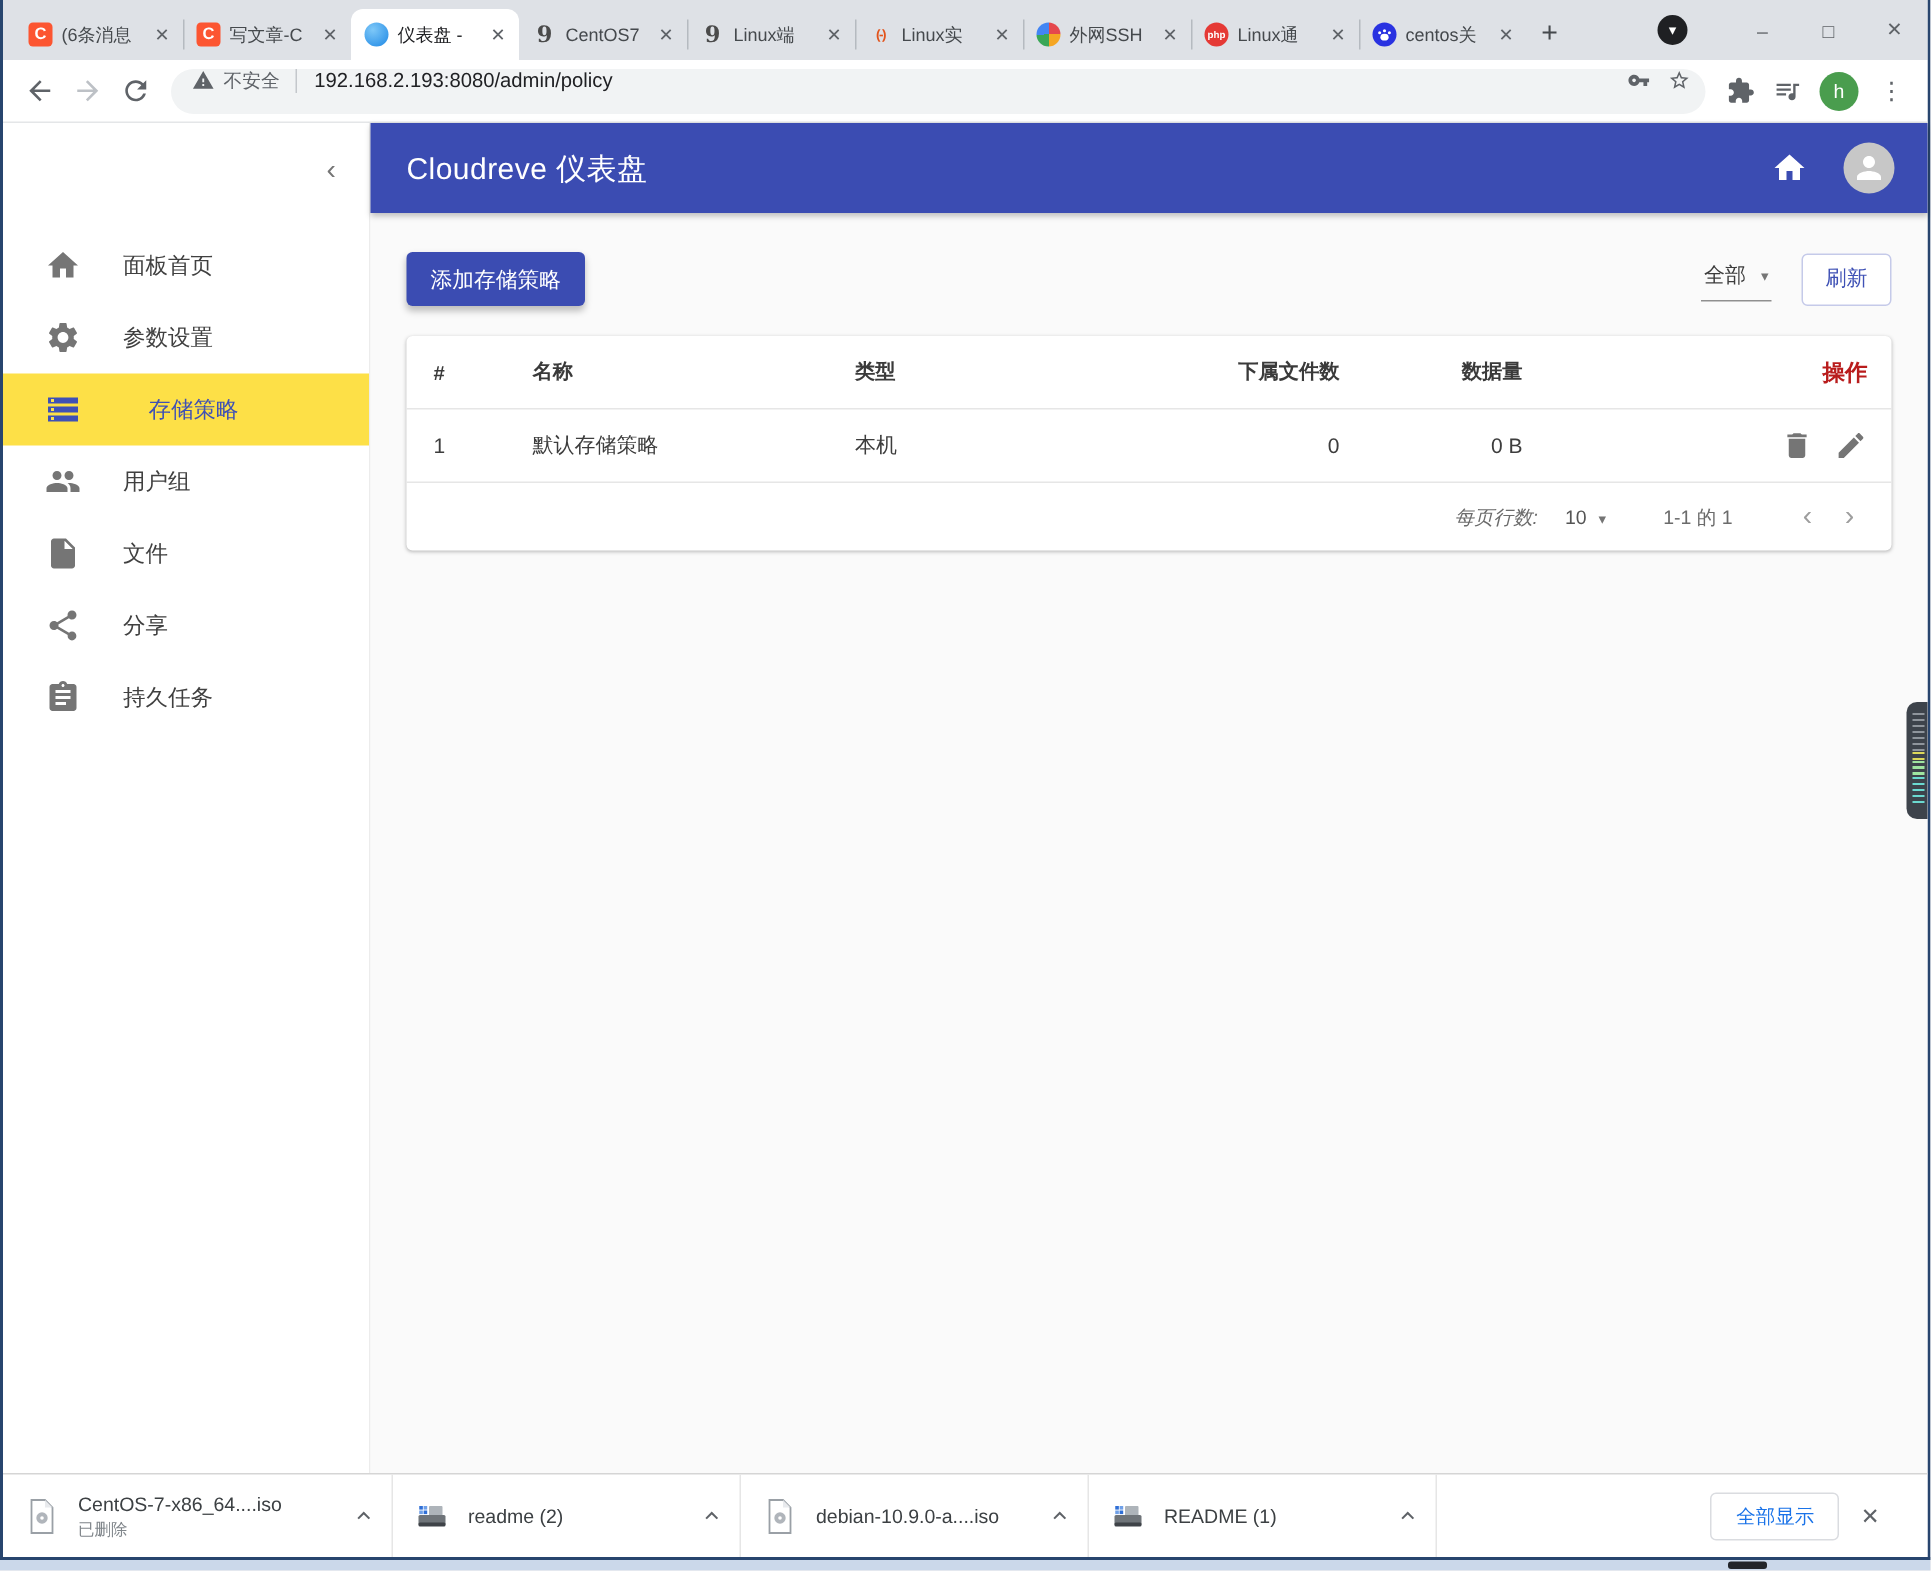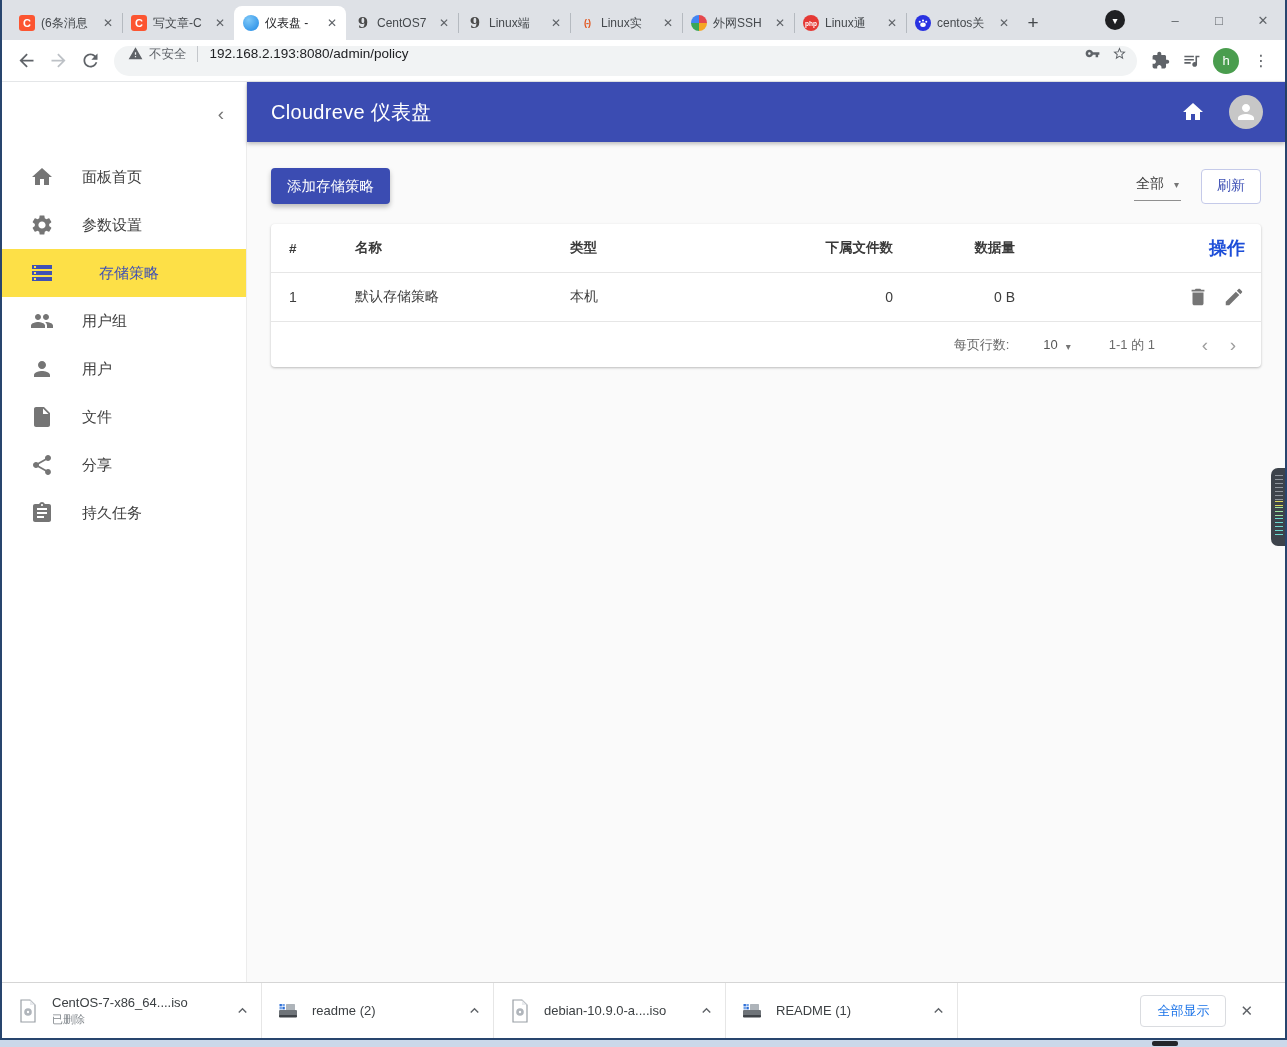--- a/index.html
+++ b/index.html
@@ -79,24 +79,24 @@
   .trow { display:flex; align-items:center; height:48px; padding-left:18px; }
   .trow.data { height:49px; border-top:1px solid #e6e6e6; }
   .th { font-size:13.5px; color:#3a3a3a; font-weight:bold; }
   .td { font-size:14px; color:#3d3d3d; }
   .col-num { width:66px; }
   .col-name { width:215px; }
   .col-type { width:210px; }
   .col-files { width:113px; text-align:right; }
   .col-size { width:122px; text-align:right; }
   .col-actions { flex:1; display:flex; justify-content:flex-end; align-items:center; padding-right:16px; gap:14px; }
-  .col-actions.head-cell { font-size:18px; color:#1d4ed8; font-weight:bold; }
+  .col-actions.head-cell { font-size:15px; color:#b91c1c; font-weight:bold; }
   .action-ic svg { width:22px; height:22px; fill:#757575; display:block; cursor:pointer; }
   .pagination { height:46px; border-top:1px solid #e6e6e6; display:flex; align-items:center; justify-content:flex-end; padding-right:14px; color:#6b6b6b; font-size:13px; }
-  .pg-label { margin-right:34px; }
+  .pg-label { margin-right:18px;font-style:italic; }
   .pg-select { display:flex; align-items:flex-end; gap:8px; margin-right:38px; cursor:pointer; }
   .pg-select .pg-val { font-size:13px; color:#555; }
   .pg-range { margin-right:36px; }
   .pg-arrow { font-size:19px; color:#9e9e9e; width:28px; text-align:center; cursor:pointer; }
 
   
   .downloads { height:56px; background:#fff; border-top:1px solid #d5d5d5; display:flex; align-items:center; flex:none; }
   .dl-item { height:100%; display:flex; align-items:center; padding:0 8px 0 14px; border-right:1px solid #e6e6e6; width:232px; cursor:pointer; }
   .dl-item:first-child { width:260px; }
   .dl-icon { width:24px; height:26px; flex:none; }
@@ -252,26 +252,20 @@
             <svg viewBox="0 0 24 24">
                 <path d="M2 20h20v-4H2v4zm2-3h2v2H4v-2zM2 4v4h20V4H2zm4 3H4V5h2v2zm-4 7h20v-4H2v4zm2-3h2v2H4v-2z"></path>
               </svg>
             <span class="mi-label">存储策略</span>
           </div>
           <div class="menu-item">
             <svg viewBox="0 0 24 24">
                 <path d="M16 11c1.66 0 2.99-1.34 2.99-3S17.66 5 16 5s-3 1.34-3 3 1.34 3 3 3zm-8 0c1.66 0 2.99-1.34 2.99-3S9.66 5 8 5 5 6.34 5 8s1.34 3 3 3zm0 2c-2.33 0-7 1.17-7 3.5V19h14v-2.5c0-2.33-4.67-3.5-7-3.5zm8 0c-.29 0-.62.02-.97.05 1.16.84 1.97 1.97 1.97 3.45V19h6v-2.5c0-2.33-4.67-3.5-7-3.5z"></path>
               </svg>
             <span class="mi-label">用户组</span>
-          </div>
-          <div class="menu-item">
-            <svg viewBox="0 0 24 24">
-                <path d="M12 12c2.21 0 4-1.79 4-4s-1.79-4-4-4-4 1.79-4 4 1.79 4 4 4zm0 2c-2.67 0-8 1.34-8 4v2h16v-2c0-2.66-5.33-4-8-4z"></path>
-              </svg>
-            <span class="mi-label">用户</span>
           </div>
           <div class="menu-item">
             <svg viewBox="0 0 24 24">
                 <path d="M6 2c-1.1 0-1.99.9-1.99 2L4 20c0 1.1.89 2 1.99 2H18c1.1 0 2-.9 2-2V8l-6-6H6zm7 7V3.5L18.5 9H13z"></path>
               </svg>
             <span class="mi-label">文件</span>
           </div>
           <div class="menu-item">
             <svg viewBox="0 0 24 24">
                 <path d="M18 16.08c-.76 0-1.44.3-1.96.77L8.91 12.7c.05-.23.09-.46.09-.7s-.04-.47-.09-.7l7.05-4.11c.54.5 1.25.81 2.04.81 1.66 0 3-1.34 3-3s-1.34-3-3-3-3 1.34-3 3c0 .24.04.47.09.7L8.04 9.81C7.5 9.31 6.79 9 6 9c-1.66 0-3 1.34-3 3s1.34 3 3 3c.79 0 1.5-.31 2.04-.81l7.12 4.16c-.05.21-.08.43-.08.65 0 1.61 1.31 2.92 2.92 2.92 1.61 0 2.92-1.31 2.92-2.92s-1.31-2.92-2.92-2.92z"></path>

